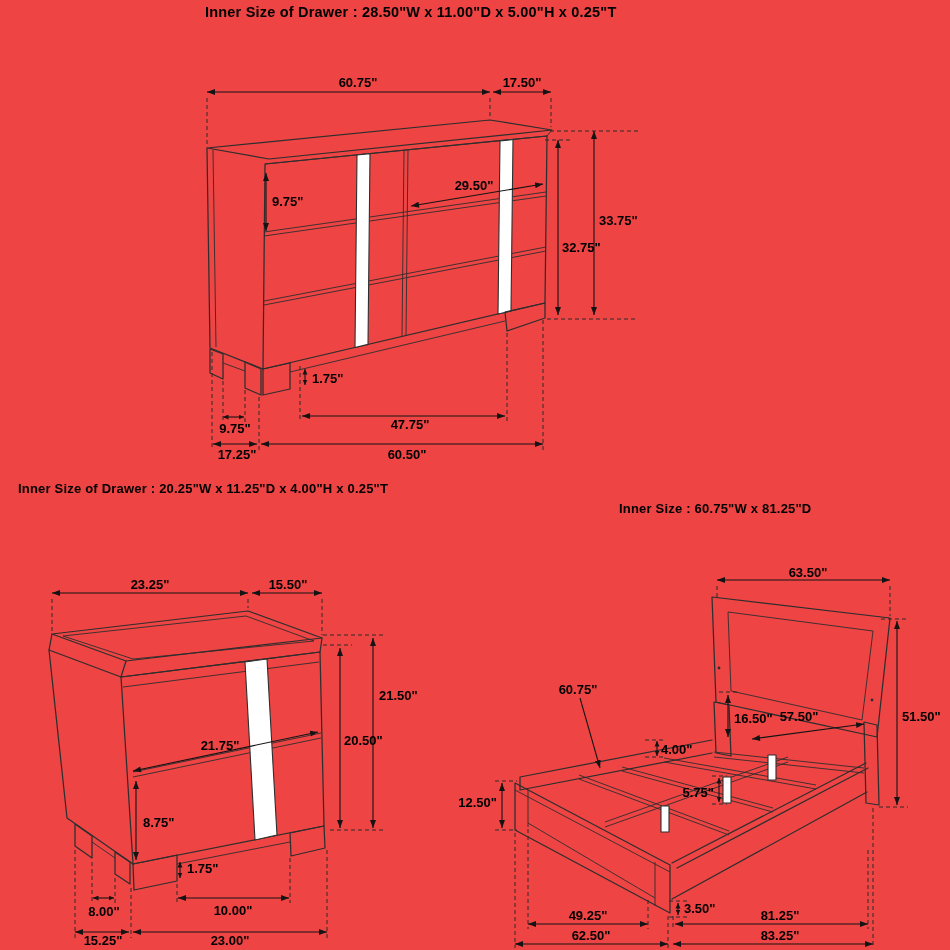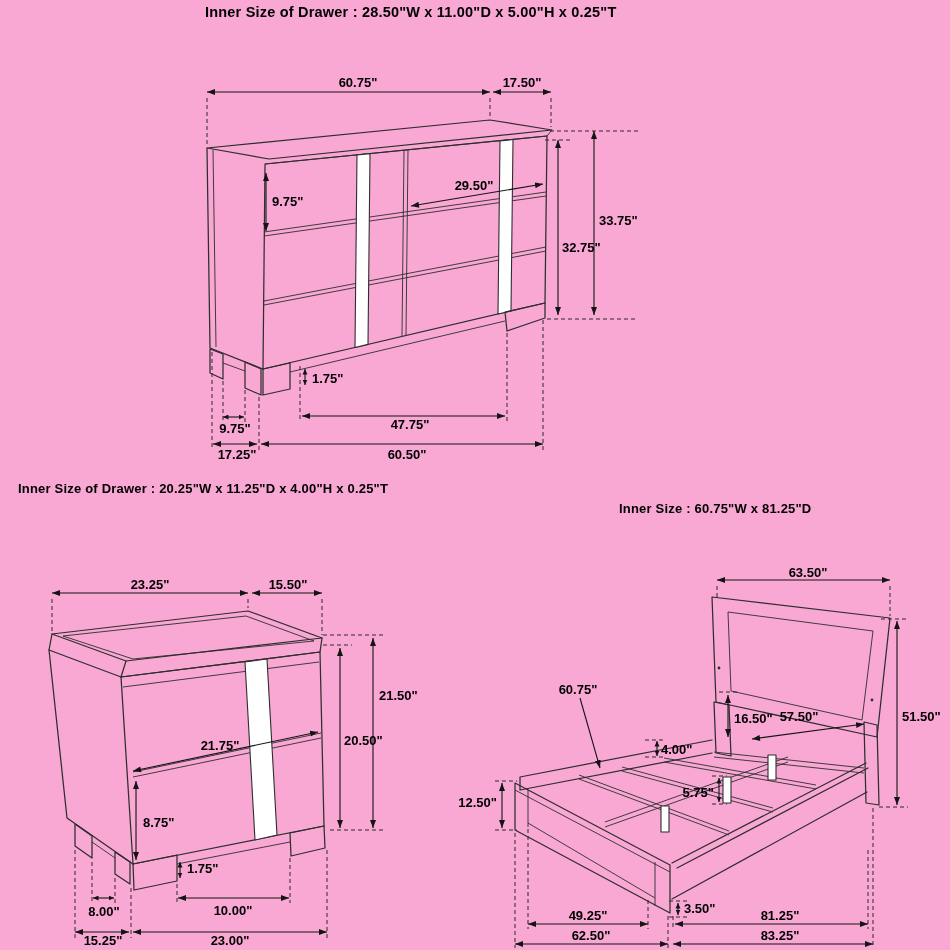--- a/index.html
+++ b/index.html
@@ -1,16 +1,16 @@
 <!DOCTYPE html>
 <html><head>
 <meta charset="utf-8">
 <style>
   html,body{margin:0;padding:0;background:#fff;}
-  .canvas{position:relative;width:950px;height:950px;background:#f9a8d4;overflow:hidden;
+  .canvas{position:relative;width:950px;height:950px;background:#ef4444;overflow:hidden;
           font-family:"Liberation Sans",sans-serif;}
   .heading{position:absolute;font-weight:bold;color:#000;white-space:nowrap;letter-spacing:.2px;}
   .h1{left:205px;top:4px;font-size:14.5px;}
   .h2{left:18px;top:481px;font-size:13px;}
   .h3{left:619px;top:501px;font-size:13px;}
   svg{position:absolute;left:0;top:0;}
   .ol{fill:none;stroke:#2e2e2e;stroke-width:1.25;stroke-linejoin:round;stroke-linecap:round;}
   .th{fill:none;stroke:#2e2e2e;stroke-width:.9;stroke-linejoin:round;}
   .wf{fill:#fff;stroke:#2e2e2e;stroke-width:1.1;stroke-linejoin:round;}
   .dim{fill:none;stroke:#141414;stroke-width:1.1;}

